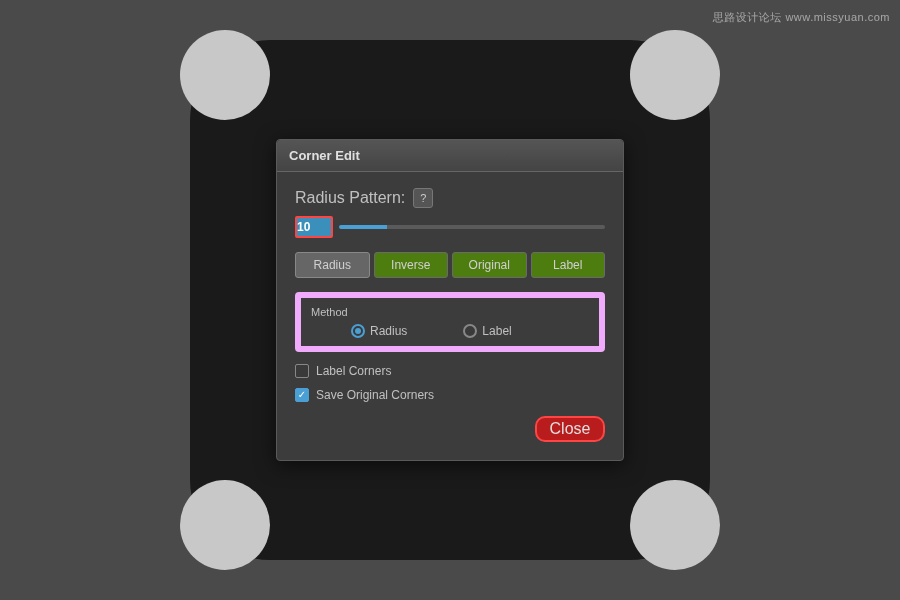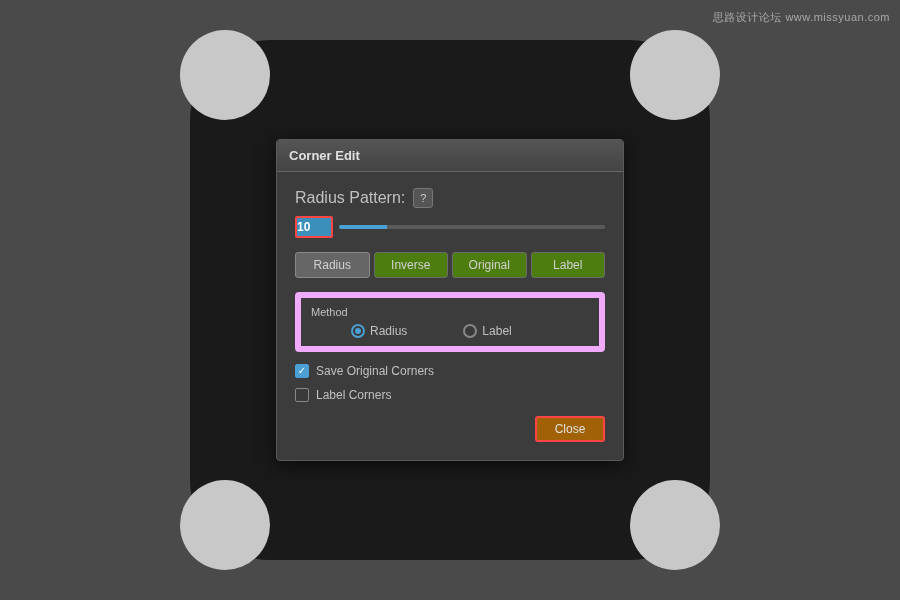--- a/index.html
+++ b/index.html
@@ -255,25 +255,25 @@
     
     .dialog-footer {
       display: flex;
       justify-content: flex-end;
       margin-top: 14px;
     }
 
     .close-btn {
       width: 70px;
       height: 26px;
-      background: #a16207;
+      background: #b91c1c;
       border: 2px solid #ff4444;
-      border-radius: 3px;
+      border-radius: 10px;
       color: #e0e0e0;
-      font-size: 12px;
+      font-size: 16px;
       cursor: pointer;
     }
   </style>
 </head>
 <body>
 
 <span class="watermark">思路设计论坛 www.missyuan.com</span>
 
 <div class="icon-container">
   <div class="corner corner-tl"></div>
@@ -312,27 +312,27 @@
             <span class="radio-text">Radius</span>
           </div>
           <div class="radio-option">
             <div class="radio-circle"></div>
             <span class="radio-text">Label</span>
           </div>
         </div>
       </div>
 
       <div class="checkbox-row">
+        <div class="checkbox-box"></div>
+        <span class="checkbox-label">Label Corners</span>
+      </div>
+
+      <div class="checkbox-row">
         <div class="checkbox-box checked"></div>
         <span class="checkbox-label">Save Original Corners</span>
-      </div>
-
-      <div class="checkbox-row">
-        <div class="checkbox-box"></div>
-        <span class="checkbox-label">Label Corners</span>
       </div>
 
       <div class="dialog-footer">
         <button class="close-btn">Close</button>
       </div>
 
     </div>
   </div>
 </div>
 

